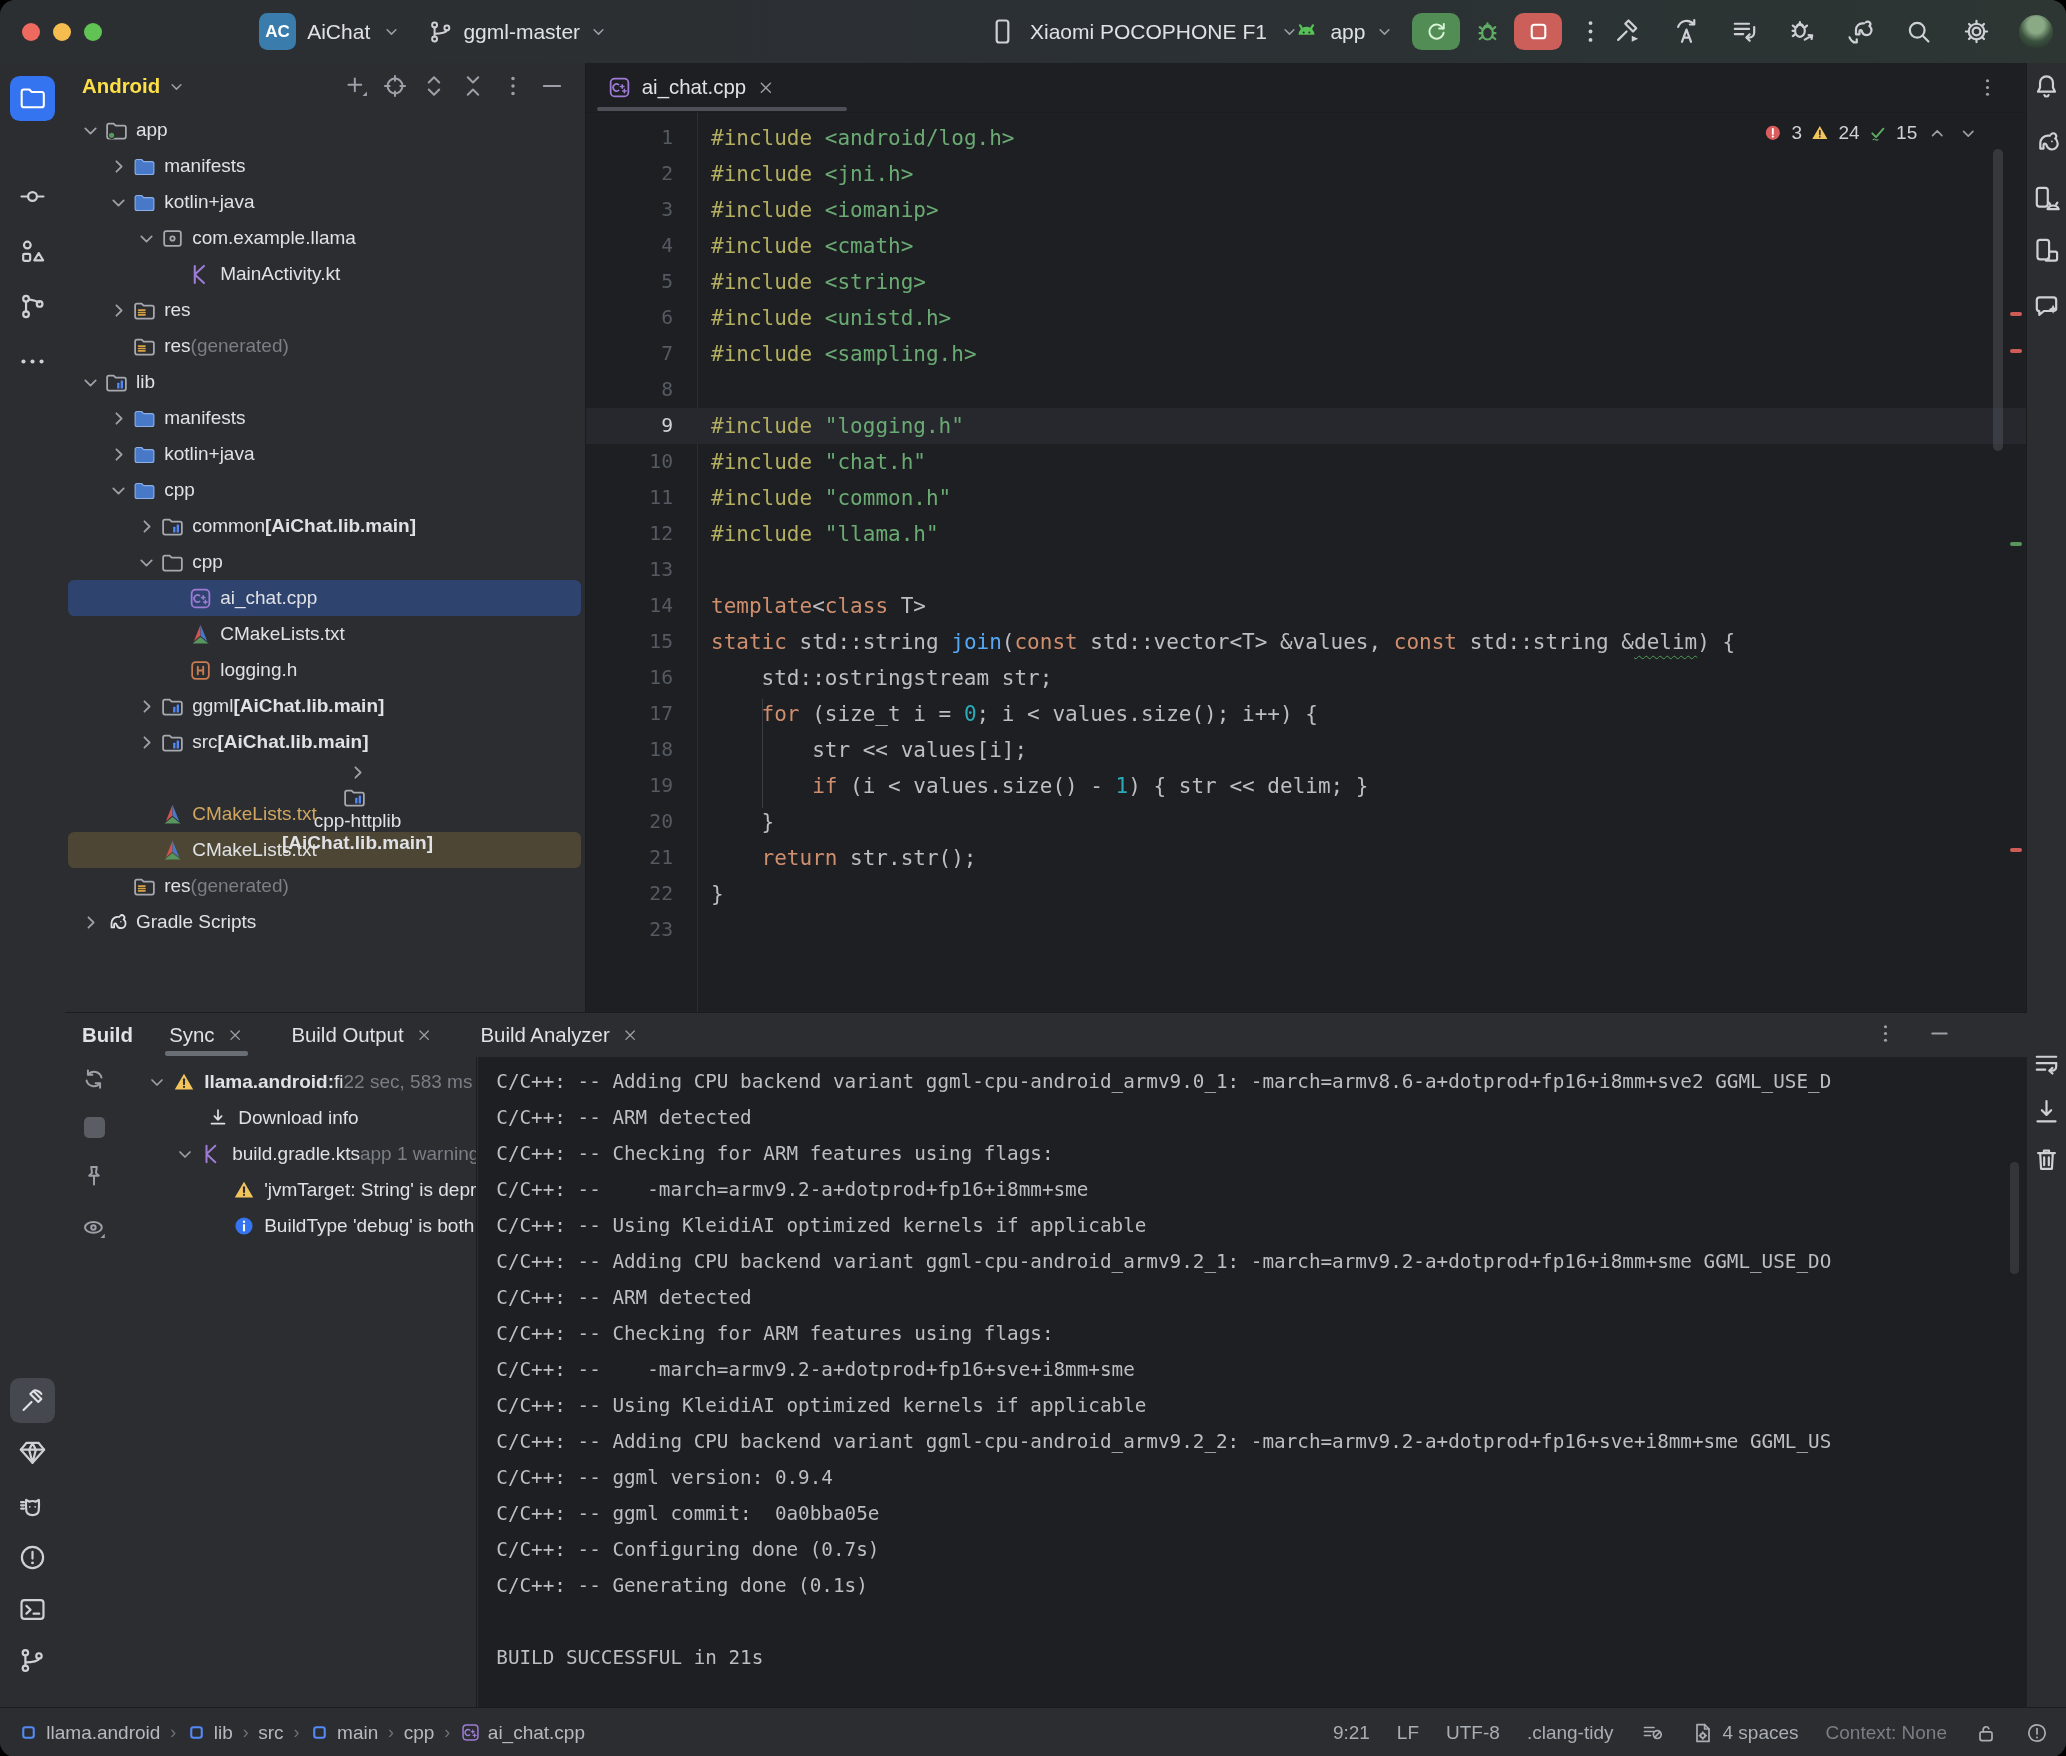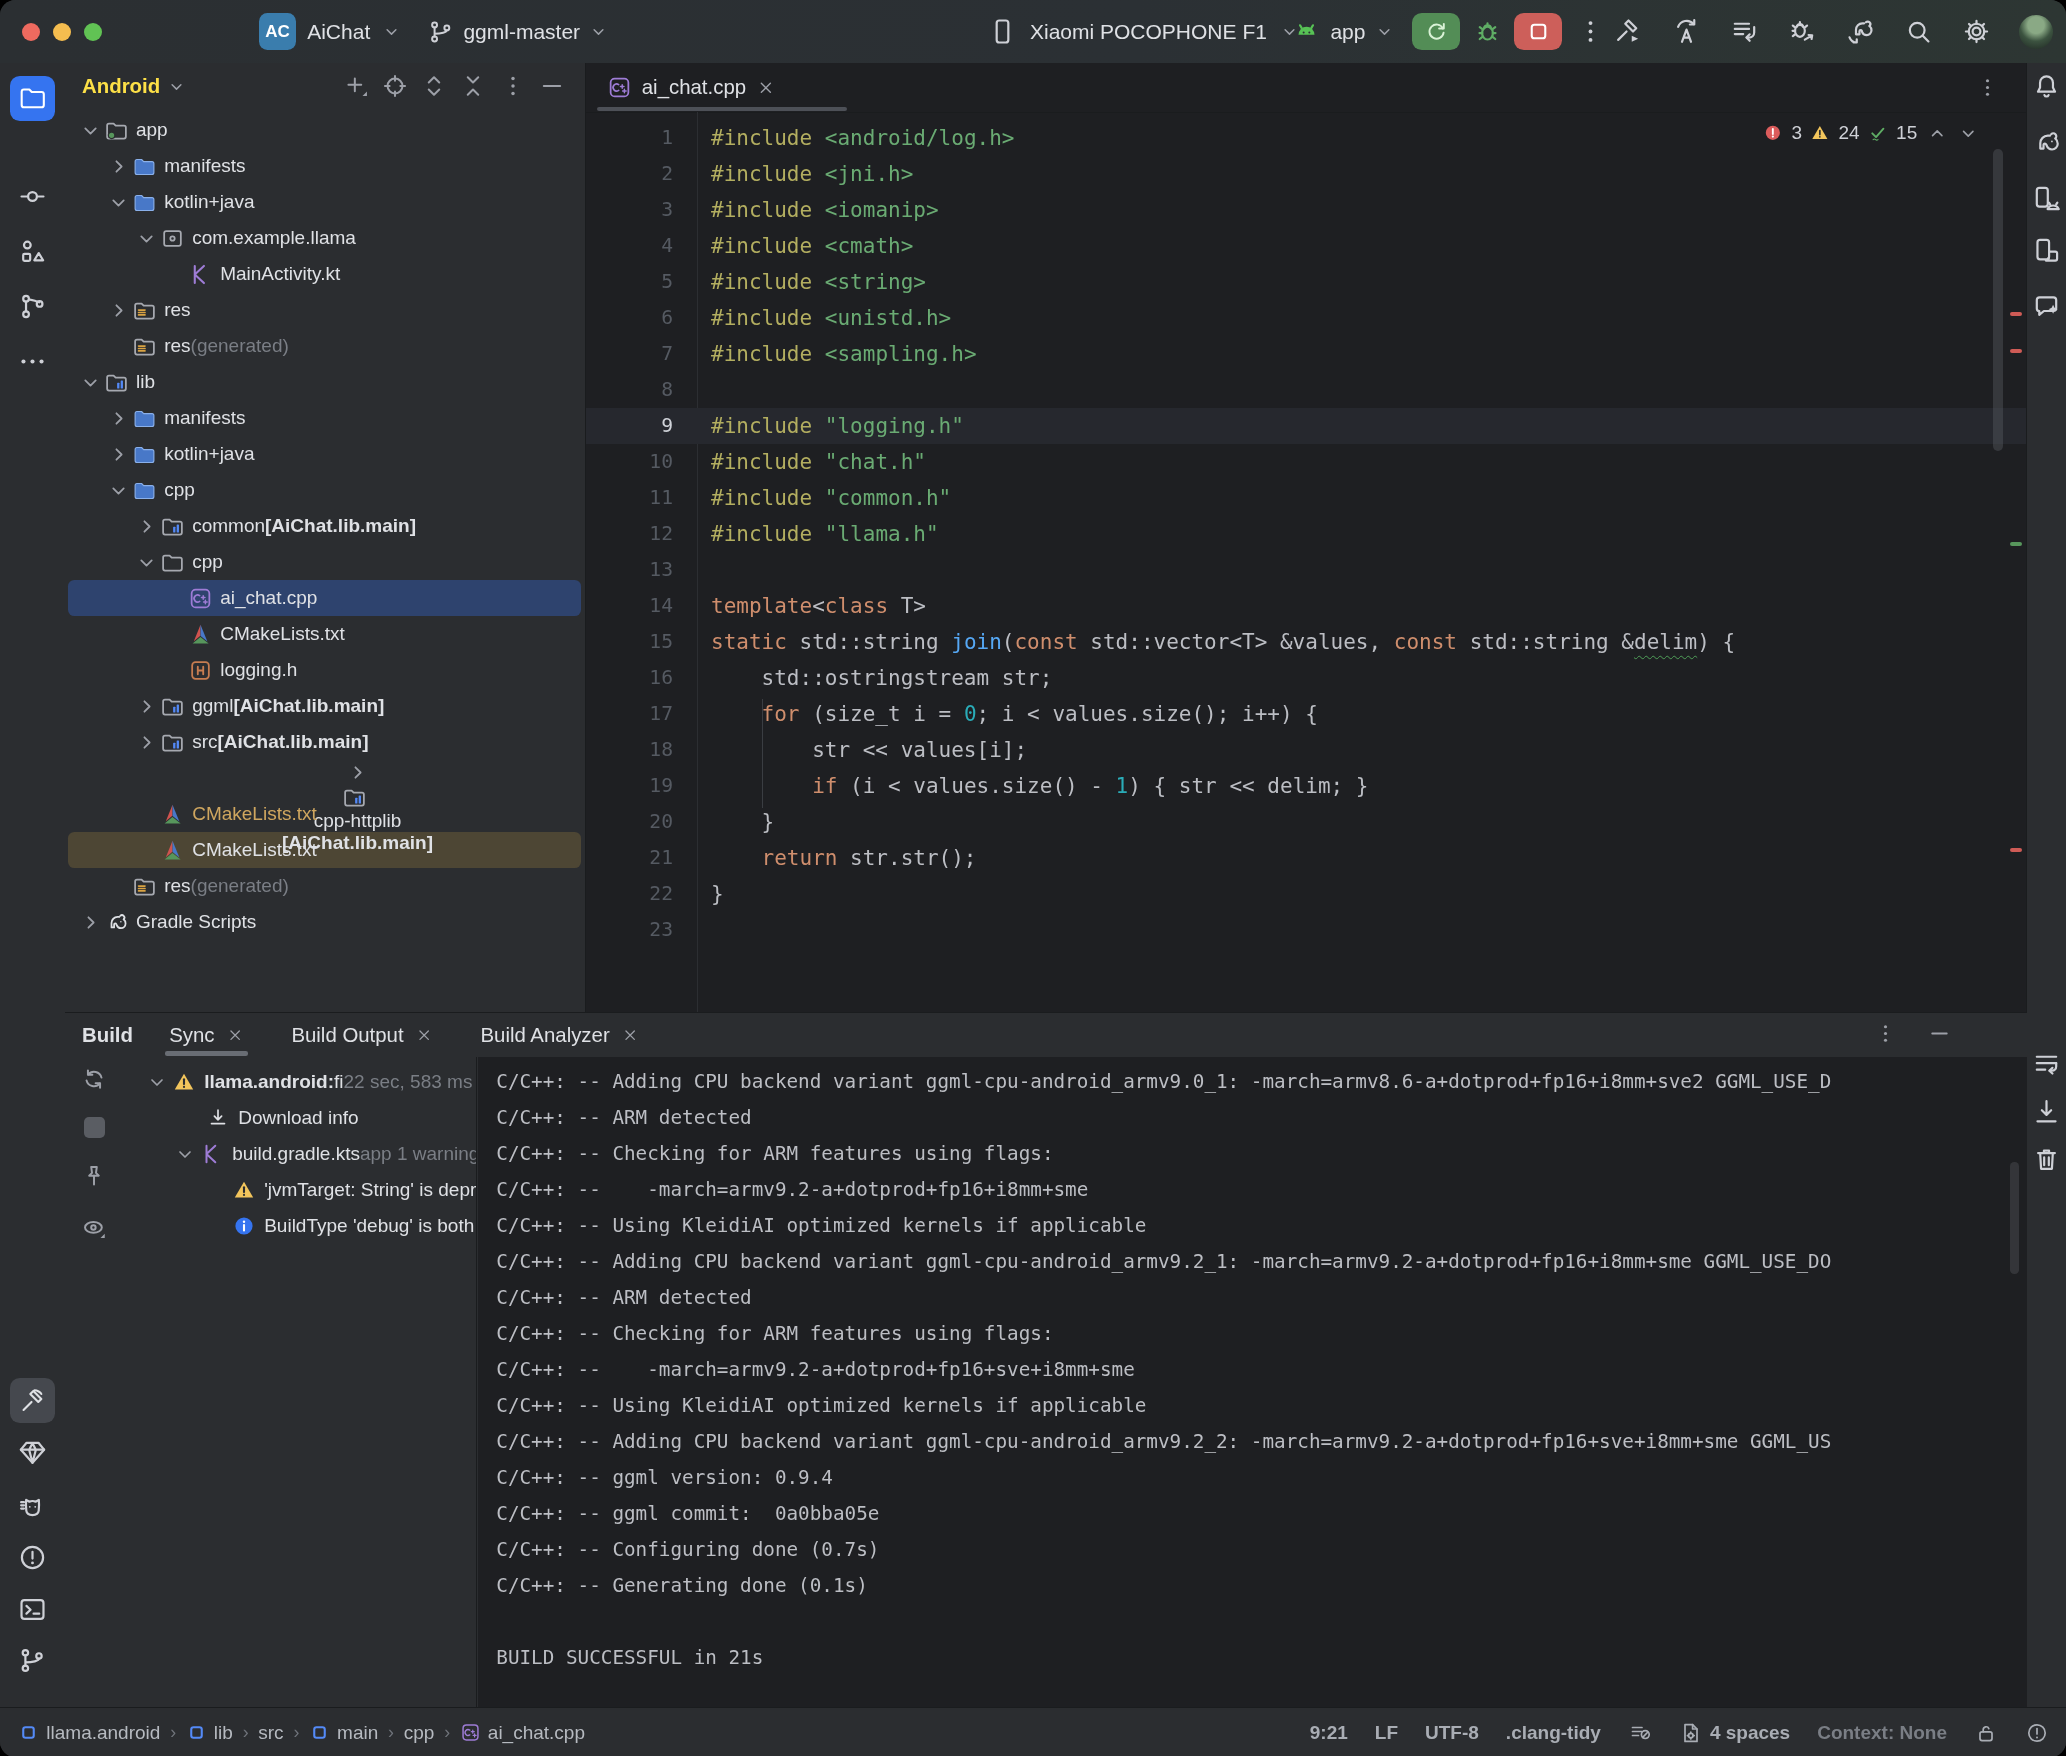--- a/index.html
+++ b/index.html
@@ -91,21 +91,21 @@
   #con-inner{margin-top:-29px;padding-left:18.3px;}
   .conline{height:36px;line-height:36px;font-family:"DejaVu Sans Mono",monospace;font-size:19.3px;color:#bcbec4;white-space:pre;}
   .conlink{color:#548af7;text-decoration:underline;}
   #conscroll{position:absolute;right:8.4px;top:105px;width:8.4px;height:112px;background:rgba(84,87,93,.4);border-radius:4.2px;}
   
   #statusbar{position:absolute;left:0;bottom:0;width:2066px;height:49px;background:#2b2d30;border-top:1.4px solid #1a1c1e;}
   #crumbs{position:absolute;left:18.3px;top:0;height:49px;display:flex;align-items:center;gap:9.8px;font-size:19px;color:#b6bac0;}
   .crumb{display:flex;align-items:center;gap:7px;}
   .crumb .ci{width:21px;height:21px;}
   .csep{color:#6f737a;font-size:17.6px;}
-  #sright{position:absolute;right:17px;top:0;height:49px;display:flex;align-items:center;gap:27px;font-size:19px;color:#a9adb4;font-weight:bold;}
+  #sright{position:absolute;right:17px;top:0;height:49px;display:flex;align-items:center;gap:27px;font-size:19px;color:#a9adb4;}
   #sright .ic{width:24px;height:24px;color:#a9adb4;}
   .sdim{color:#7a7e85;}
 </style>
 </head>
 <body>
 
 <div id="stage">
 <div id="window">
 
   <div id="titlebar">

